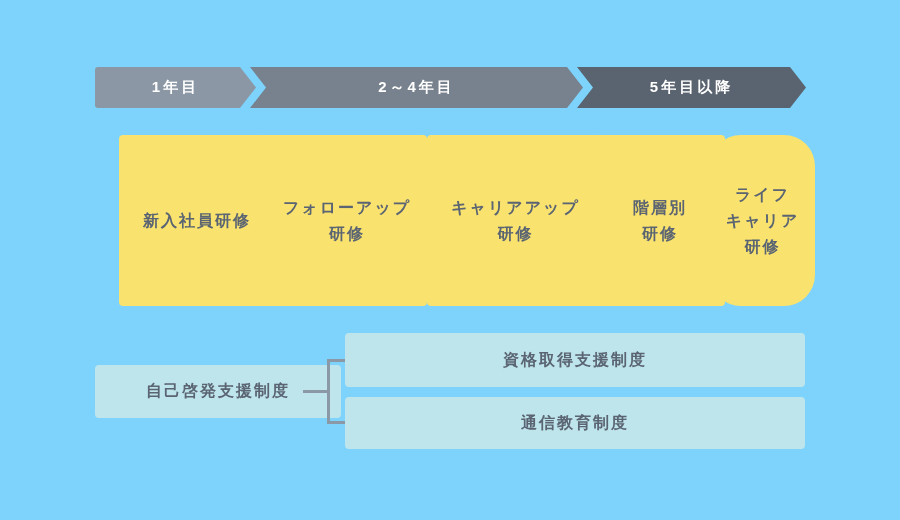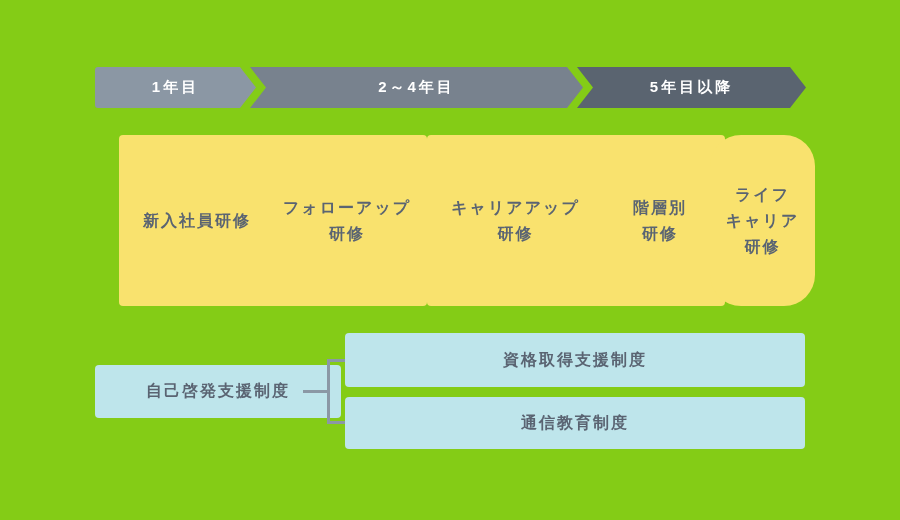--- a/index.html
+++ b/index.html
@@ -5,21 +5,21 @@
   html, body {
     margin: 0;
     padding: 0;
     background: #f1f1f2;
     font-family: "Liberation Sans", "DejaVu Sans", sans-serif;
   }
   .canvas {
     position: relative;
     width: 900px;
     height: 520px;
-    background: #84cc16;
+    background: #7dd3fc;
     overflow: hidden;
   }
   
   .stage {
     position: absolute;
     top: 67px;
     height: 41px;
     display: flex;
     align-items: center;
     justify-content: center;

